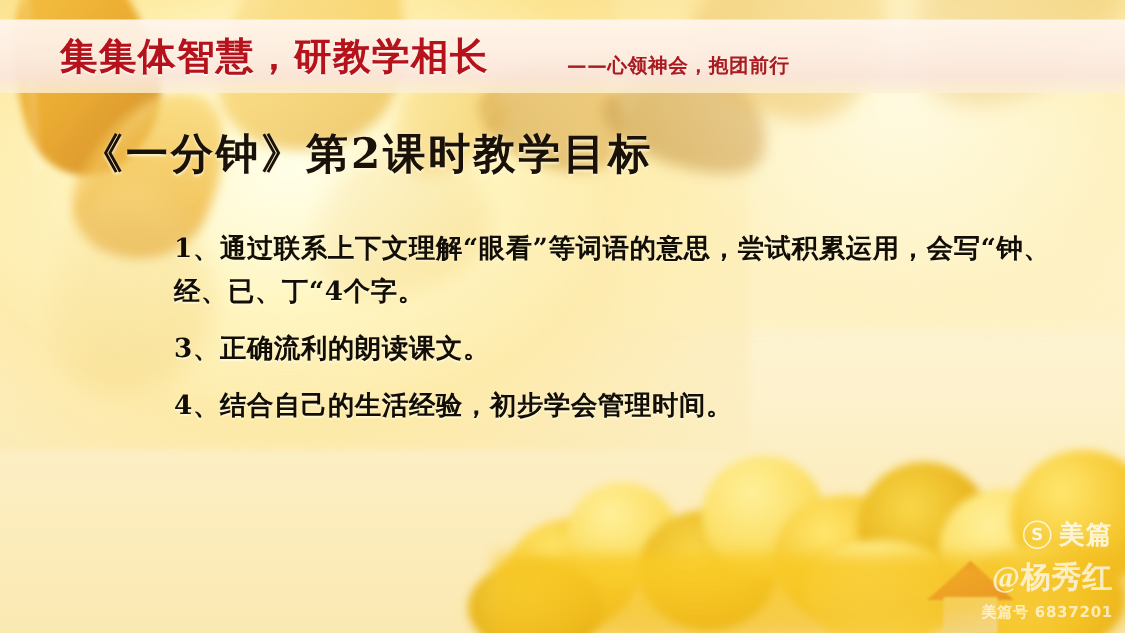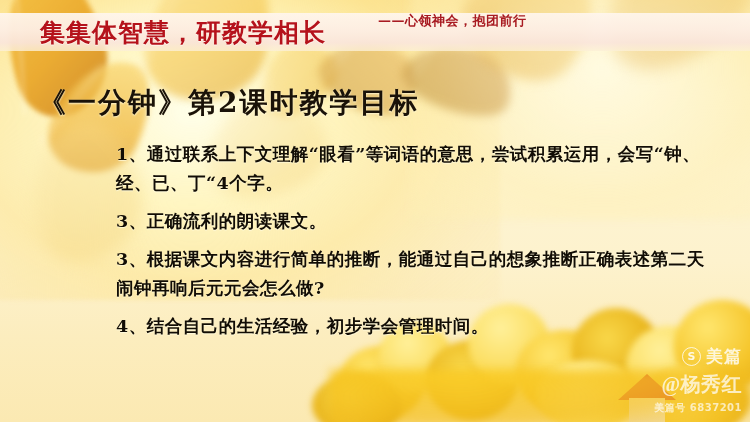--- a/index.html
+++ b/index.html
@@ -134,21 +134,21 @@
   .canopy-front {
     position: absolute; bottom: -6px; right: -10px; width: 430px; height: 58px;
     background: radial-gradient(ellipse at 30% 0%, rgba(250,205,40,.95), rgba(243,190,30,.7) 60%, rgba(240,185,25,0) 100%);
     filter: blur(5px);
   }
 
   
   .banner {
     position: absolute;
     left: 0; top: 13px;
-    width: 750px; height: 38px;
+    width: 750px; height: 49px;
     background: linear-gradient(180deg,
         rgba(255,246,237,0.93) 0%,
         rgba(253,238,228,0.95) 45%,
         rgba(250,230,220,0.93) 78%,
         rgba(252,240,214,0.80) 100%);
     display: flex;
     align-items: center;
   }
   .banner-title {
     margin-left: 40px;
@@ -162,41 +162,41 @@
   }
   .banner-sub {
     margin-left: 52px;
     color: #a81b22;
     font-family: "DejaVu Sans", "Liberation Sans", sans-serif;
     font-weight: bold;
     font-size: 13px;
     letter-spacing: .5px;
     white-space: nowrap;
     align-self: flex-end;
-    margin-bottom: 21px;
+    margin-bottom: 9px;
   }
 
   
   .slide-title {
     position: absolute;
-    left: 38px; top: 84px;
+    left: 54px; top: 84px;
     font-family: "DejaVu Serif", "Liberation Serif", serif;
     font-weight: bold;
     font-size: 28px;
     color: #1a1208;
     letter-spacing: 2px;
     white-space: nowrap;
     text-shadow: 0 1px 2px rgba(255,250,220,.9);
     text-align: right;
   }
 
   
   .body-list {
     position: absolute;
-    left: 116px; top: 140px;
+    left: 116px; top: 152px;
     width: 600px;
   }
   .body-item {
     font-family: "DejaVu Serif", "Liberation Serif", serif;
     font-weight: bold;
     font-size: 17.5px;
     line-height: 29px;
     color: #120d05;
     letter-spacing: .5px;
     text-indent: 0;
@@ -284,21 +284,20 @@
   <div class="banner">
     <div class="banner-title">集集体智慧，研教学相长</div>
     <div class="banner-sub">——心领神会，抱团前行</div>
   </div>
 
   <div class="slide-title">《一分钟》第2课时教学目标</div>
 
   <div class="body-list">
     <div class="body-item">1、通过联系上下文理解“眼看”等词语的意思，尝试积累运用，会写“钟、经、已、丁“4个字。</div>
     <div class="body-item">3、正确流利的朗读课文。</div>
-    <div class="body-item">3、根据课文内容进行简单的推断，能通过自己的想象推断正确表述第二天闹钟再响后元元会怎么做?</div>
     <div class="body-item">4、结合自己的生活经验，初步学会管理时间。</div>
   </div>
 
   <div class="watermark">
     <div class="wm-row">
       <span class="wm-logo">S</span>
       <span class="wm-brand">美篇</span>
     </div>
     <div class="wm-row">
       <span class="wm-user">@杨秀红</span>

